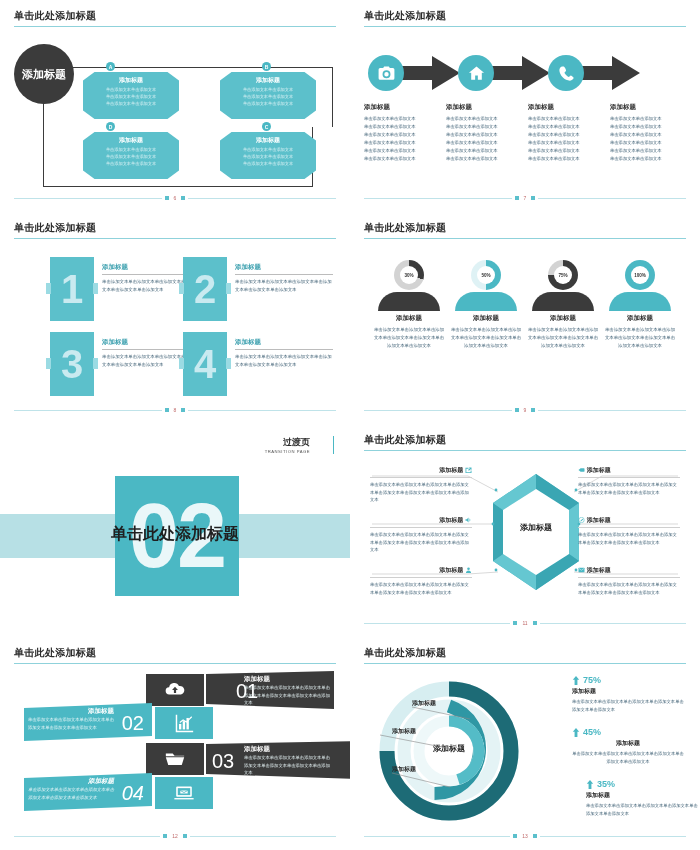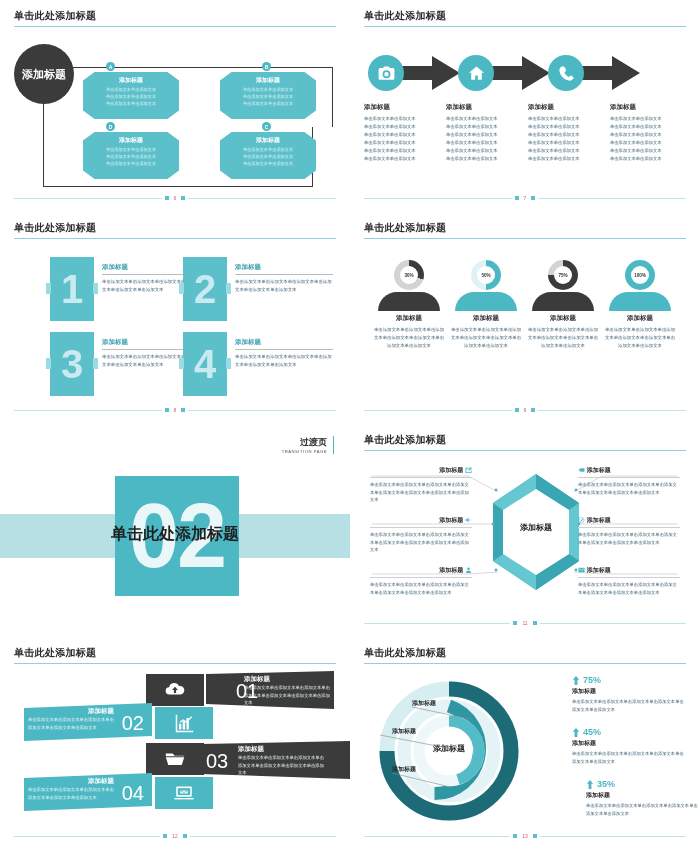--- a/index.html
+++ b/index.html
@@ -65,21 +65,21 @@
                 display:flex; align-items:center; justify-content:center; font-size:4.6px; font-weight:bold; color:#333; }
   .shoulder { width:62px; height:19px; margin:2px auto 0; border-radius:31px 31px 0 0; }
   .pcol .ph2 { font-size:6.5px; font-weight:bold; color:#2b2b2b; margin-top:3px; }
   .pcol .pb2 { font-size:4.4px; color:#3b5d72; line-height:1.8; margin-top:3px; }
 
   
   .band { position:absolute; left:0; right:0; top:90px; height:44px; background:#b7e0e5; }
   .sq { position:absolute; left:115px; top:52px; width:124px; height:120px; background:#4bb8c4;
         display:flex; align-items:center; justify-content:center; }
   .sq .big { font-size:90px; font-weight:bold; color:#eaf7f9; line-height:1; letter-spacing:-2px; }
-  .tr-lab { position:absolute; right:16px; top:12px; text-align:right; padding-right:6px; border-right:1.5px solid #4bb8c4; }
+  .tr-lab { position:absolute; right:16px; top:12px; text-align:right; padding-right:23px; border-right:1.5px solid #4bb8c4; }
   .tr-lab .t1 { font-size:9px; font-weight:bold; color:#2b2b2b; }
   .tr-lab .t2 { font-size:4.2px; color:#555; letter-spacing:.5px; }
   .tr-title { position:absolute; left:0; right:0; top:100px; text-align:center; font-size:16px; font-weight:bold; color:#1f1f1f; }
 
   
   .hexwrap { position:absolute; left:141px; top:48px; width:90px; height:120px; }
   .hexwrap svg { width:100%; height:100%; }
   .hexlabel { position:absolute; left:0; right:0; top:50px; text-align:center; font-size:8px; font-weight:bold; color:#1f1f1f; }
   .hblk { position:absolute; width:102px; }
   .hblk .hh { font-size:6px; font-weight:bold; color:#2b2b2b; padding-bottom:2px; border-bottom:1px solid #cfcfcf; }
@@ -532,34 +532,34 @@
           <path d="M7 11l4-3.2 3.5 2.2L20 4.5l.9 1.2-6.2 6.1L11 9.6 7.8 12 7 11z"></path>
         </svg>
     </div>
 
     <div class="icobox" style="left:146px; top:106px; background:#3b3b3b;">
       <svg viewBox="0 0 24 24">
           <path d="M2 6h7.5l2 2.4H22V9H2V6z"></path>
           <path d="M2 10h20l-2.6 8.5H4.6L2 10z"></path>
         </svg>
     </div>
-    <div class="sk" style="left:200px; top:104px; width:153px; height:38px;">
+    <div class="sk" style="left:206px; top:104px; width:153px; height:38px;">
       <svg style="position:absolute;inset:0;width:100%;height:100%;" viewBox="0 0 128 38" preserveAspectRatio="none">
           <polygon points="0,3 128,0 128,38 0,33" fill="#3b3b3b"></polygon>
         </svg>
       <div class="body">
         <div class="num" style="left:6px; top:9px;">03</div>
         <div style="position:absolute; left:38px; top:4px; width:86px;">
           <div class="hh2">添加标题</div>
           <div class="bb2">单击添加文本单击添加文本单击添加文本单击添加文本单击添加文本单击添加文本单击添加文本</div>
         </div>
       </div>
     </div>
 
-    <div class="sk" style="left:24px; top:136px; width:128px; height:38px;">
+    <div class="sk" style="left:24px; top:136px; width:128px; height:38px;font-style:italic;">
       <svg style="position:absolute;inset:0;width:100%;height:100%;" viewBox="0 0 128 38" preserveAspectRatio="none">
           <polygon points="0,5 128,0 128,33 0,38" fill="#4bb8c4"></polygon>
         </svg>
       <div class="body">
         <div style="position:absolute; left:4px; top:4px; width:86px;">
           <div class="hh2" style="text-align:right;">添加标题</div>
           <div class="bb2">单击添加文本单击添加文本单击添加文本单击添加文本单击添加文本单击添加文本</div>
         </div>
         <div class="num" style="right:8px; top:9px;">04</div>
       </div>
@@ -616,21 +616,21 @@
       <div class="pct">
         <span class="up"><svg viewBox="0 0 12 14">
               <path d="M6 0l5 6H8.2v8H3.8V6H1L6 0z"></path>
             </svg></span>
         <span>75%</span>
       </div>
       <div class="sh">添加标题</div>
       <div class="sb">单击添加文本单击添加文本单击添加文本单击添加文本单击添加文本单击添加文本</div>
     </div>
 
-    <div class="statblk" style="left:222px; top:90px;">
+    <div class="statblk" style="left:222px; top:90px;text-align:center;">
       <div class="pct">
         <span class="up"><svg viewBox="0 0 12 14">
               <path d="M6 0l5 6H8.2v8H3.8V6H1L6 0z"></path>
             </svg></span>
         <span>45%</span>
       </div>
       <div class="sh">添加标题</div>
       <div class="sb">单击添加文本单击添加文本单击添加文本单击添加文本单击添加文本单击添加文本</div>
     </div>
 

